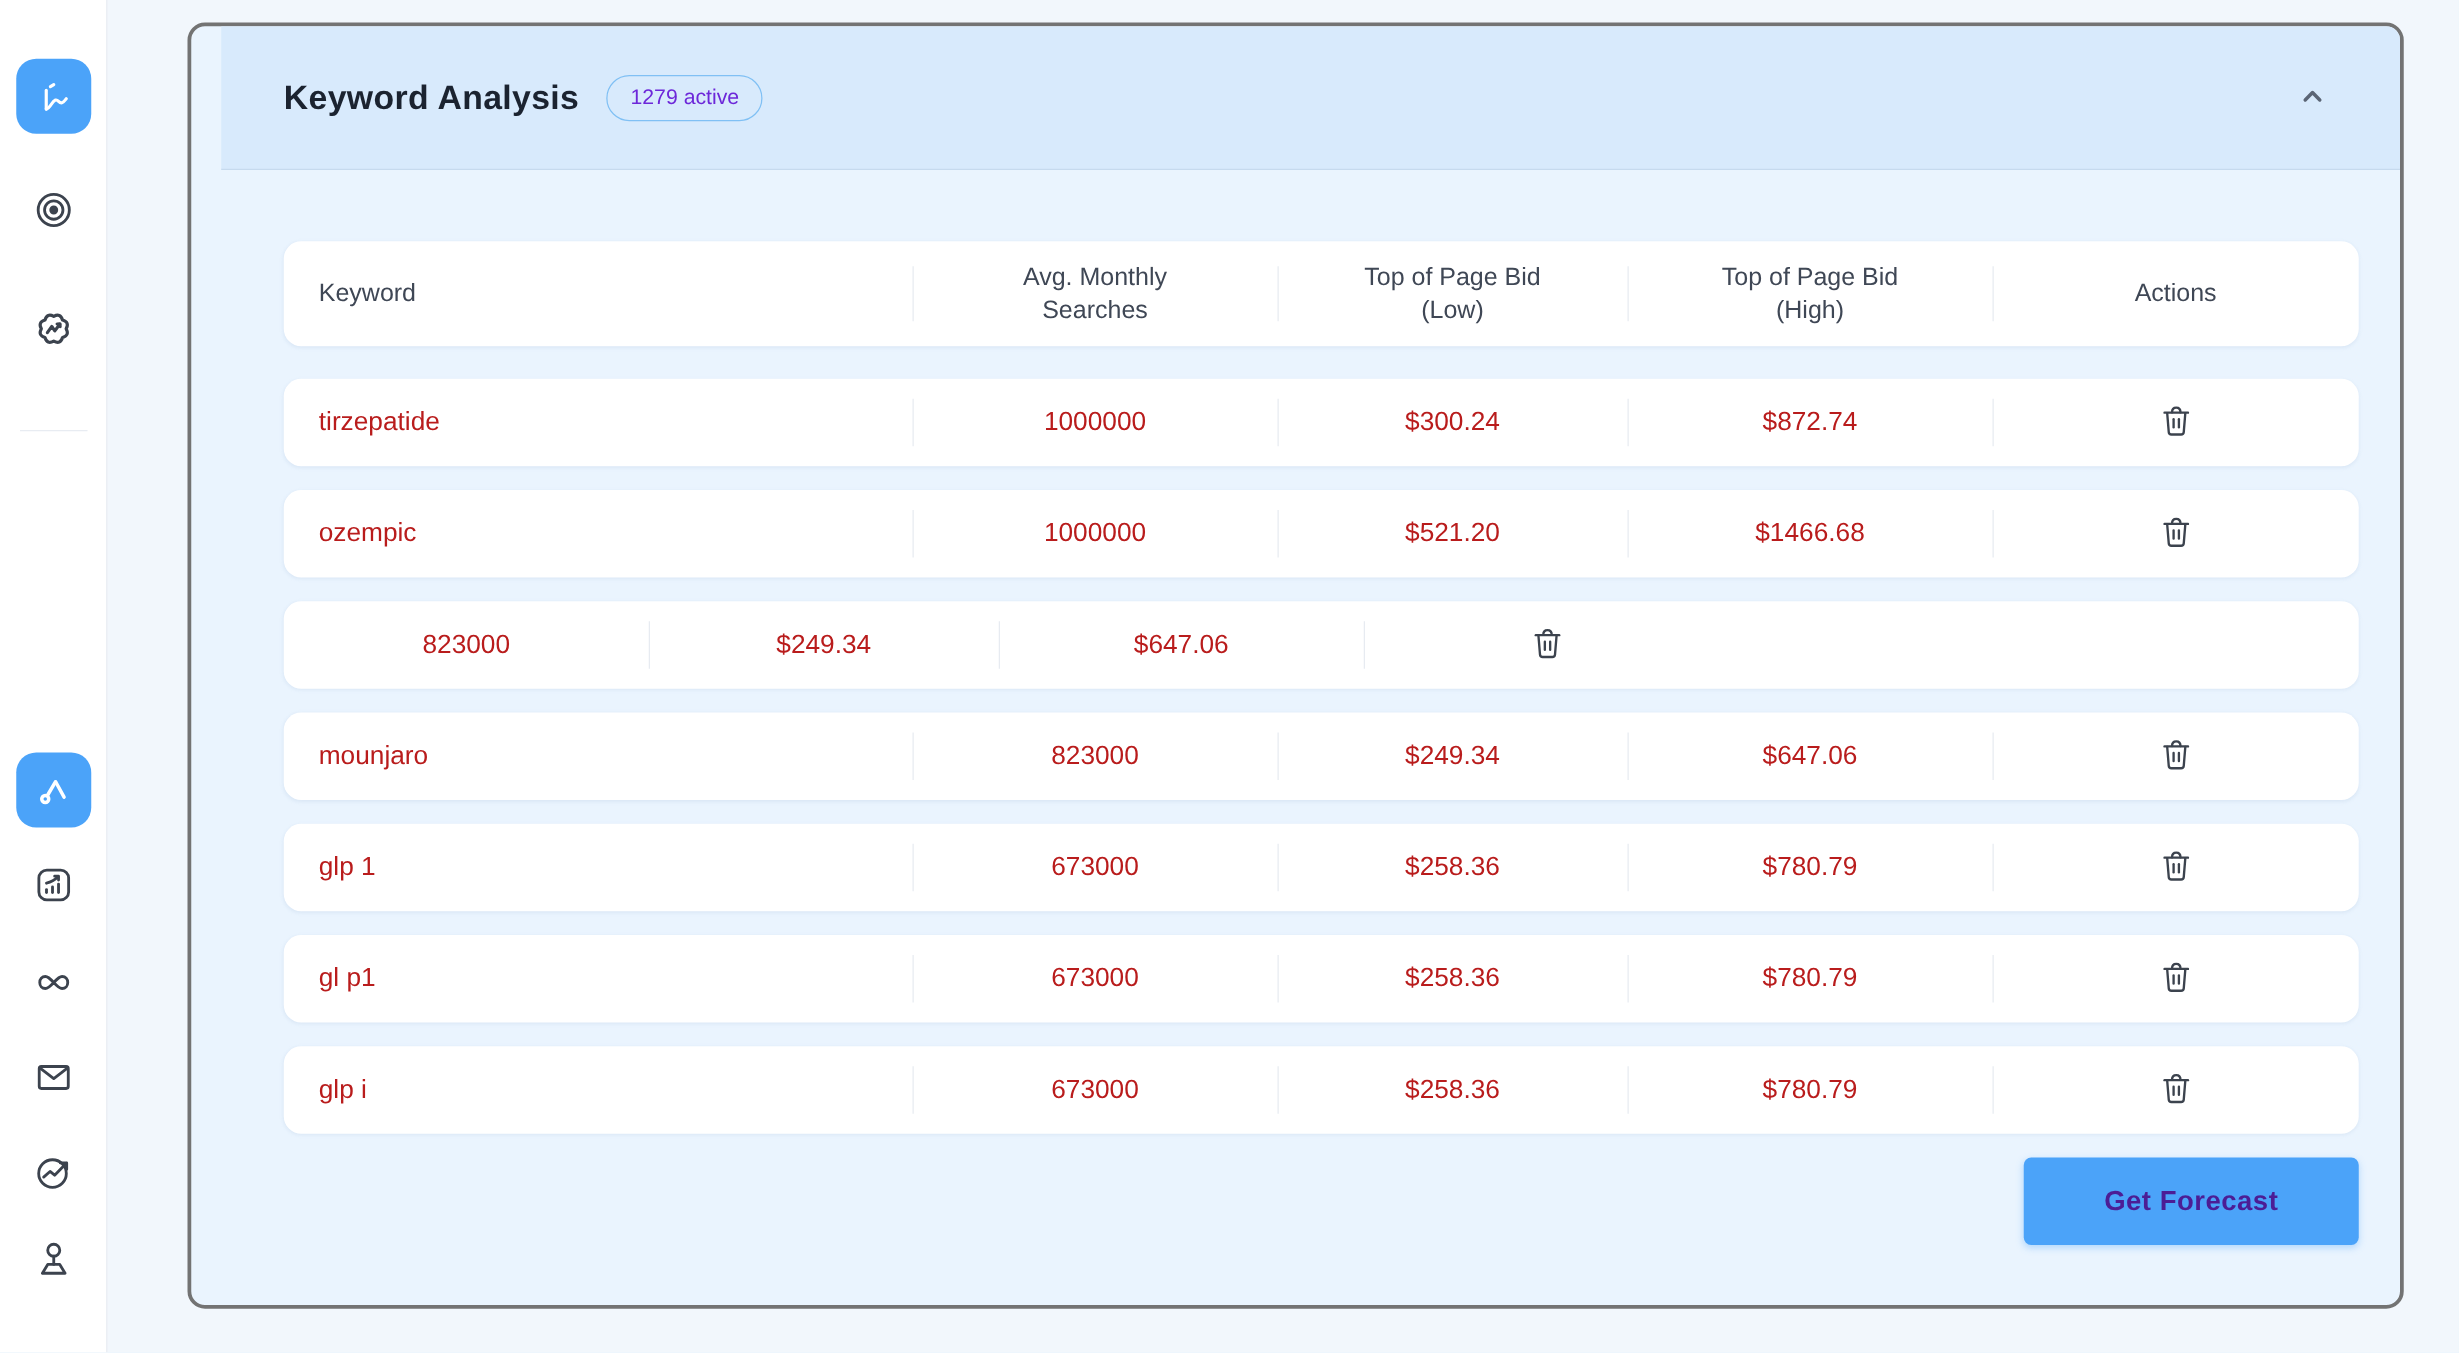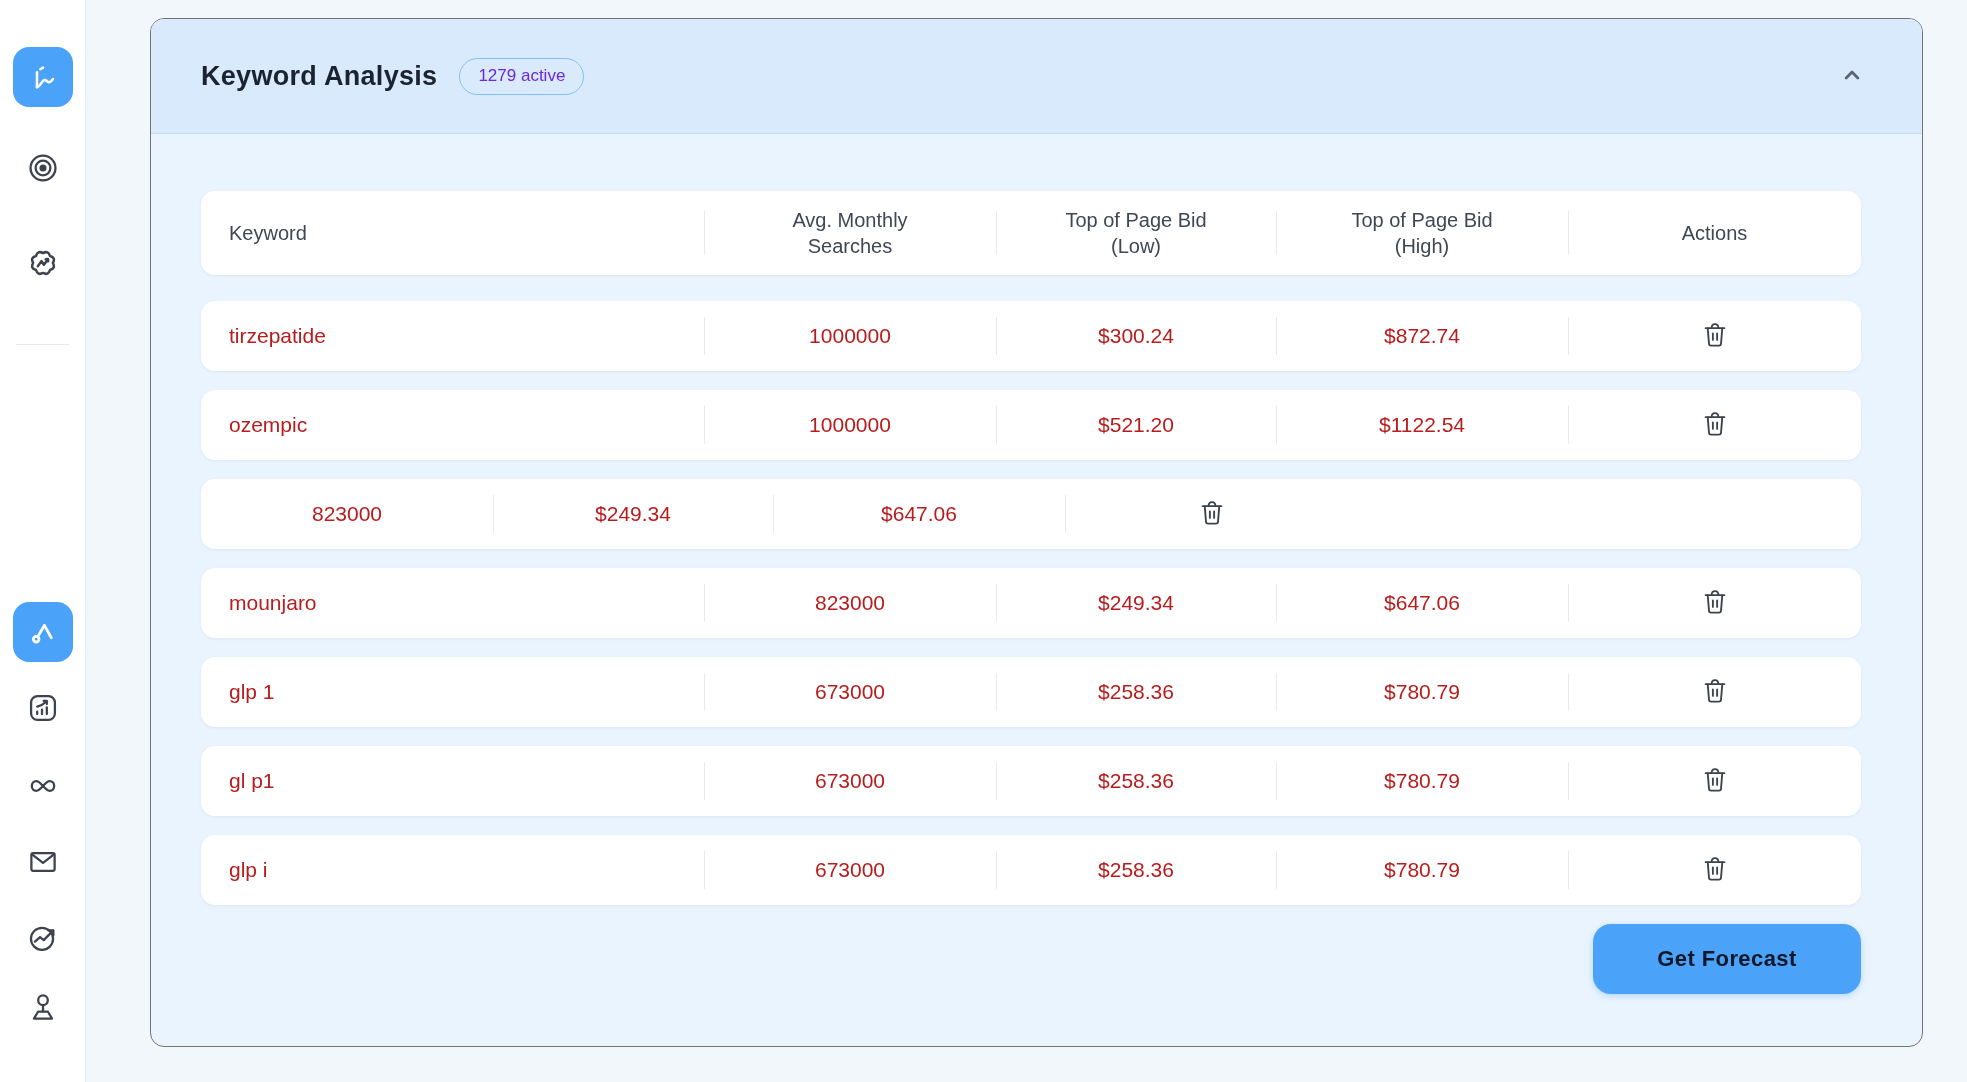--- a/index.html
+++ b/index.html
@@ -26,22 +26,23 @@
   .nav-btn svg { display:block; }
   .ic-gray { stroke:#3c434e; fill:none; stroke-width:1.6; stroke-linecap:round; stroke-linejoin:round; }
   .ic-white { stroke:#ffffff; fill:none; stroke-width:1.9; stroke-linecap:round; stroke-linejoin:round; }
   .nav-divider {
     position:absolute; left:16px; top:344px; width:54px; height:1px; background:#e8ecf2;
   }
 
   
   .card {
     position:absolute; left:150px; top:18px; width:1773px; height:1029px;
-    background:#eaf4fe; border:1px solid #737373; border-radius:14px;
+    background:#eaf4fe; border:3px solid #737373; border-radius:14px;
     overflow:hidden;
+    padding-left:24px;
   }
   .card-header {
     height:115px; background:#d8eafc; border-bottom:1px solid #c6daee;
     display:flex; align-items:center; padding:0 48px 0 50px;
   }
   .card-title {
     font-size:27px; font-weight:700; color:#1b2330; letter-spacing:.3px;
   }
   .badge {
     margin-left:22px; height:37px; line-height:34px; padding:0 18px;
@@ -86,22 +87,22 @@
 
   .trash-btn {
     width:40px; height:40px; border:none; background:transparent; cursor:pointer;
     display:flex; align-items:center; justify-content:center;
   }
   .trash-btn svg { stroke:#3c434e; fill:none; stroke-width:1.5; stroke-linecap:round; stroke-linejoin:round; }
 
   
   .table-footer { width:1660px; margin-top:12px; display:flex; justify-content:flex-end; }
   .forecast-btn {
-    width:268px; height:70px; border:none; border-radius:18px; cursor:pointer;
-    background:#4ba3f9; color:#0f172a; font-family:"Liberation Sans", sans-serif;
+    width:268px; height:70px; border:none; border-radius:6px; cursor:pointer;
+    background:#4ba3f9; color:#4c1d95; font-family:"Liberation Sans", sans-serif;
     font-size:22px; font-weight:700; letter-spacing:.4px;
     box-shadow:0 2px 6px rgba(75,163,249,.35);
   }
 </style>
 </head>
 <body>
 
 <nav class="sidebar">
   <button class="nav-btn active" style="top:47px">
     <span>
@@ -247,21 +248,21 @@
             </svg>
           </span>
         </button>
       </div>
     </div>
 
     <div class="trow">
       <div class="cell c0 td">ozempic</div>
       <div class="cell c1 td">1000000</div>
       <div class="cell c2 td">$521.20</div>
-      <div class="cell c3 td">$1122.54</div>
+      <div class="cell c3 td">$1466.68</div>
       <div class="cell c4">
         <button class="trash-btn">
           <span>
             <svg width="30" height="30" viewBox="0 0 24 24">
               <path d="M4.5 6.5h15"></path>
               <path d="M9.3 6.3c0-1.9 1.1-3 2.7-3s2.7 1.1 2.7 3"></path>
               <path d="M6.2 6.8l1 12.2c.07.9.8 1.5 1.7 1.5h6.2c.9 0 1.63-.6 1.7-1.5l1-12.2"></path>
               <path d="M10.3 10.7v5.2"></path>
                 <path d="M13.7 10.7v5.2"></path>
             </svg>

